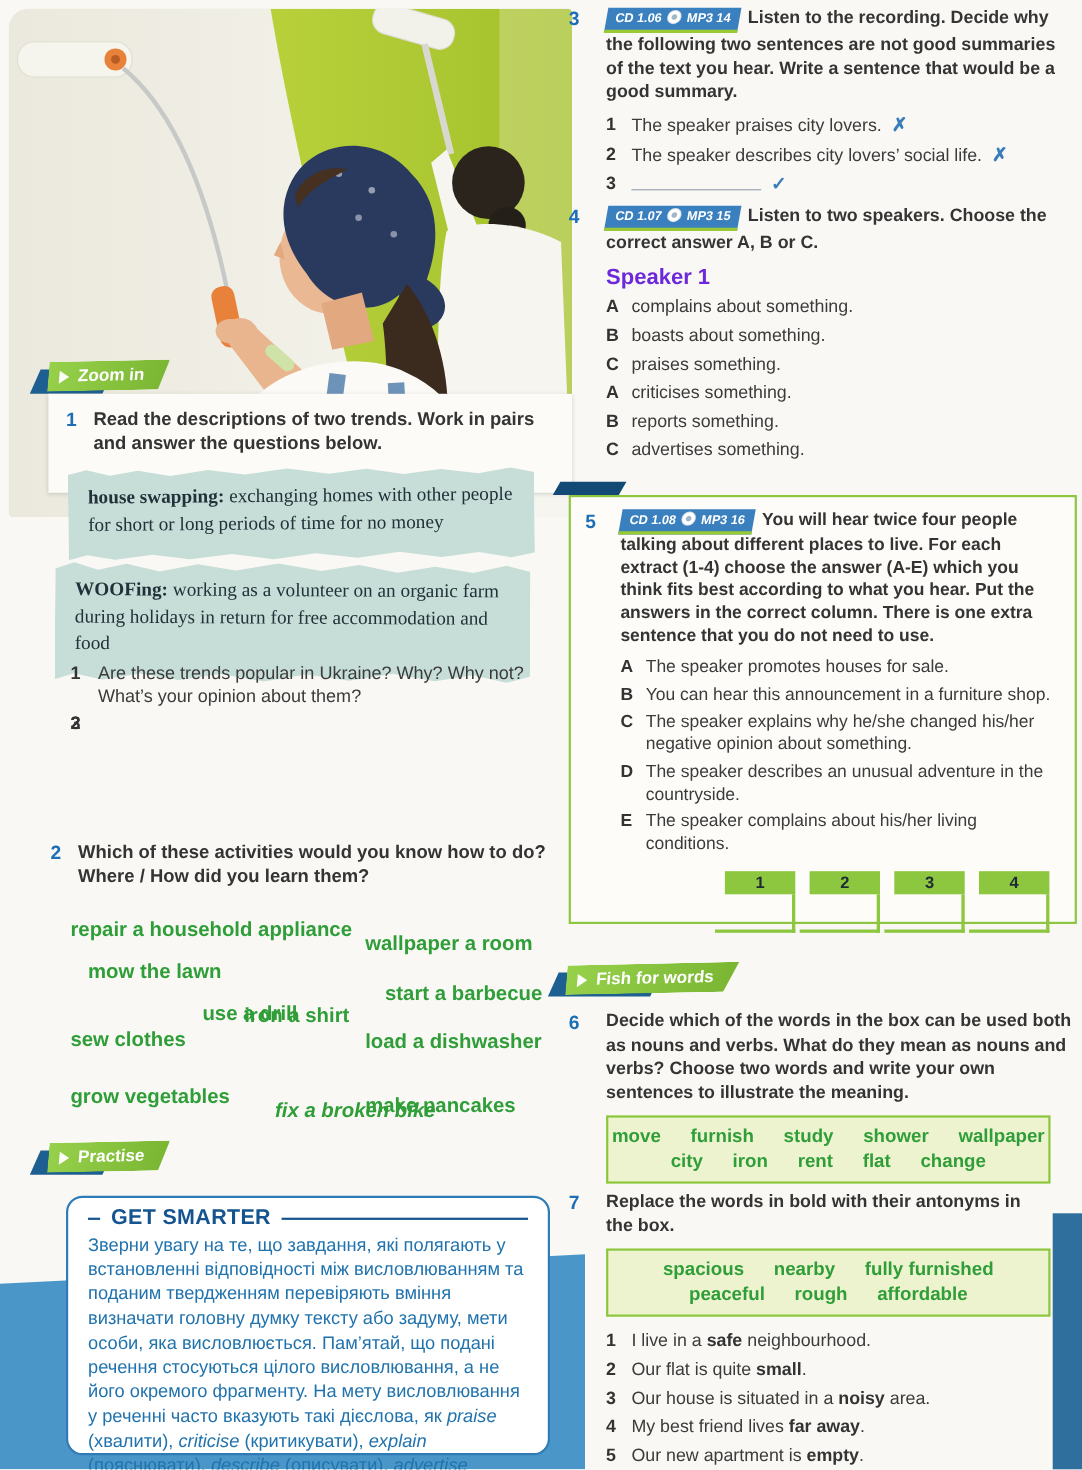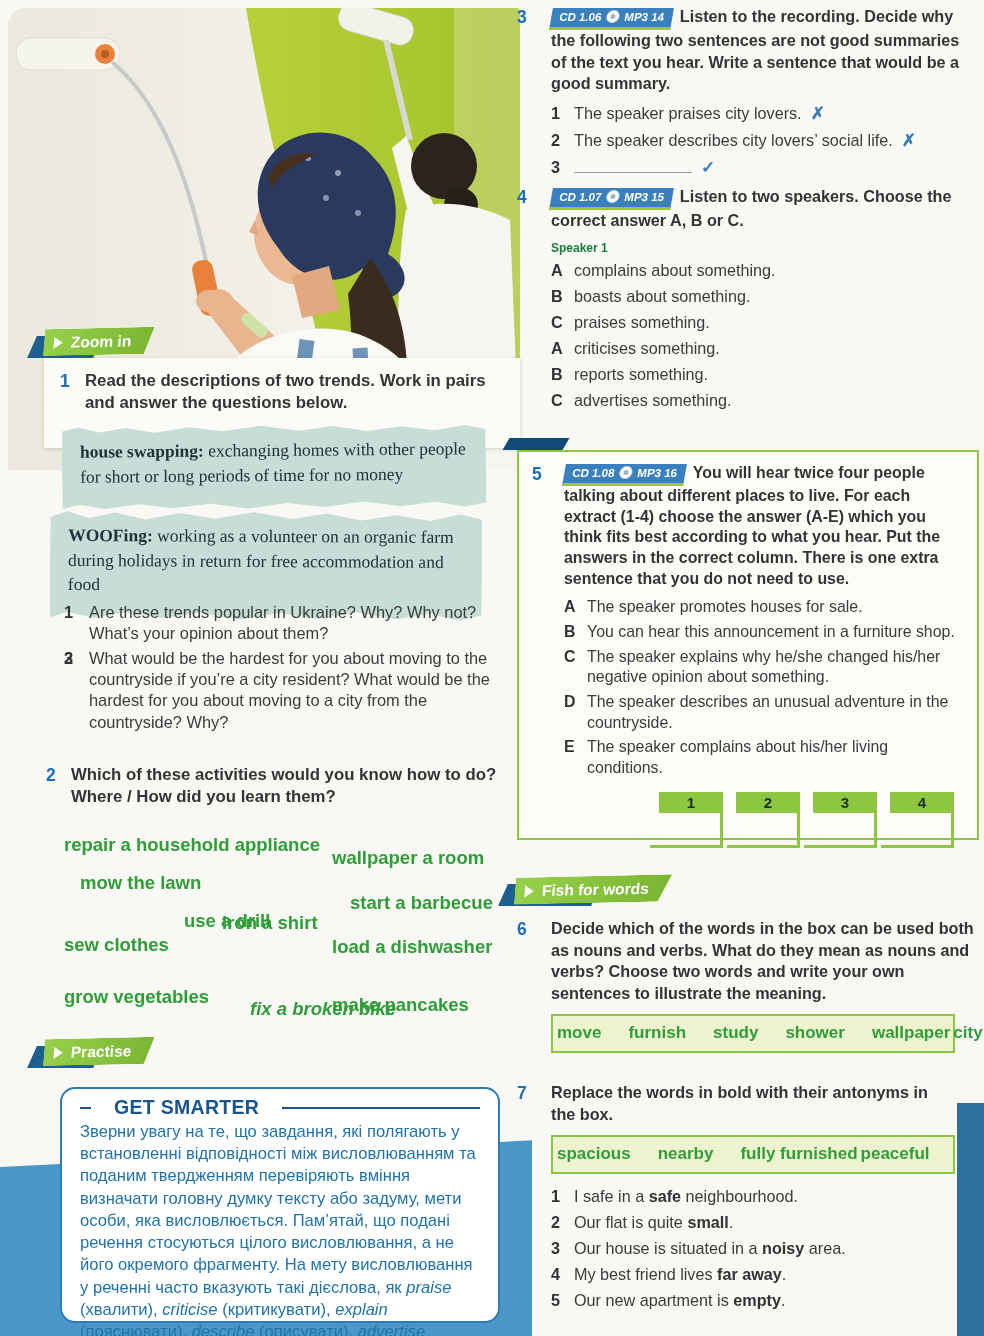--- a/index.html
+++ b/index.html
@@ -41,39 +41,39 @@
   
   .ex{position:absolute;left:517px;width:462px;}
   .ex .n{position:absolute;left:0;top:1px;color:#1c6fb5;font-weight:bold;font-size:17.5px;}
   .ex .body{margin-left:34px;}
   .instr{font-weight:bold;color:#343434;font-size:16.2px;line-height:1.33;margin:0;}
   .items{margin-top:8px;}
   .item{position:relative;padding-left:23px;margin-bottom:5px;font-size:16.2px;line-height:1.3;color:#3b3b3b;}
   .item>b{position:absolute;left:0;color:#333;}
   .mark{color:#3a7dbb;font-weight:bold;font-size:17px;margin-left:9px;}
   .blank{display:inline-block;width:118px;border-bottom:1.5px solid #93a0ad;height:14px;}
-  .grp{font-weight:bold;color:#15803d;font-size:12px;margin:9px 0 5px;}
+  .grp{font-weight:bold;color:#6d28d9;font-size:20px;margin:9px 0 5px;}
 
   .ex5box{position:absolute;left:517px;top:450px;width:462px;height:390px;box-sizing:border-box;
           border:2.5px solid #8dc63f;background:#fdfcf9;padding:11px 12px 8px 12px;}
   .ex5box .inner{position:relative;}
   .ex5box .n{position:absolute;left:1px;top:1px;color:#1c6fb5;font-weight:bold;font-size:17.5px;}
   .ex5box .body{margin-left:33px;}
   .ex5box .instr{font-size:15.9px;line-height:1.3;}
   .ex5box .item{font-size:15.9px;margin-bottom:4px;}
 
   .anstab{display:flex;gap:13px;margin:13px 0 0 95px;}
   .acol{width:64px;}
   .ahd{height:21px;line-height:21px;background:#8dc63f;text-align:center;
        font-weight:bold;color:#1d2c34;font-size:15px;}
   .abd{height:32px;width:70px;margin-left:-9px;
        border-right:3.5px solid #8dc63f;border-bottom:3.5px solid #8dc63f;}
 
   .wbox{background:#eef3cf;border:2.5px solid #8cc63f;padding:7px 4px 8px;margin-top:10px;
-        display:flex;flex-direction:row;gap:3px;align-items:center;}
+        display:flex;flex-direction:column;gap:3px;align-items:center;}
   .wrow{display:flex;gap:27px;}
   .w{color:#2f9e38;font-weight:bold;font-size:17px;white-space:nowrap;}
 
   
   .panel{position:absolute;left:44px;top:358px;width:444px;height:66px;background:#fcfbf8;
          box-shadow:0 1px 4px rgba(90,90,80,.25);padding:12px 16px;box-sizing:content-box;}
   .lex{position:relative;}
   .lex .n{position:absolute;left:0;top:1px;color:#1c6fb5;font-weight:bold;font-size:17.5px;}
   .lex .body{margin-left:25px;}
   .lex .instr{font-size:16.8px;}
@@ -87,21 +87,21 @@
 
   .qs{position:absolute;left:62px;top:602px;width:434px;font-size:16.4px;line-height:1.3;color:#3b3b3b;}
   .q{position:relative;padding-left:27px;margin-bottom:3px;}
   .q>b{position:absolute;left:2px;color:#333;}
 
   .ex2w{position:absolute;left:46px;top:764px;width:452px;}
   .act{position:absolute;color:#2f9e38;font-weight:bold;font-size:18.5px;white-space:nowrap;}
 
   .gs{position:absolute;left:60px;top:1087px;width:440px;height:236px;background:#fff;
       border:2.5px solid #2e7bb5;border-radius:15px;box-sizing:border-box;padding:7px 18px 8px;}
-  .gs .tr{display:flex;align-items:center;gap:23px;margin-bottom:2px;}
+  .gs .tr{display:flex;align-items:center;gap:10px;margin-bottom:2px;}
   .gs .tl{width:11px;border-top:2.5px solid #15548e;}
   .gs .tt{font-size:19.5px;font-weight:bold;color:#15548e;letter-spacing:.3px;}
   .gs .line{flex:1;border-top:2.5px solid #15548e;}
   .gs p{margin:2px 0 0;font-size:16.6px;line-height:1.34;color:#2173ad;}
   .it{font-style:italic;}
 
   .wedge{position:absolute;left:0;top:1130px;width:532px;height:206px;background:#4a96c8;
          clip-path:polygon(0 18%,100% 5%,100% 100%,0 100%);}
   .rband{position:absolute;left:957px;top:1103px;width:27px;height:233px;background:#2e6f9d;}
 </style>
@@ -180,21 +180,21 @@
   <b>house swapping:</b><span> exchanging homes with other people for short or long periods of time for no money</span>
 </div>
 
 <div class="torn" style="left:50px;top:510px;width:432px;height:112px;transform:rotate(0.3deg);">
   <b>WOOFing:</b><span> working as a volunteer on an organic farm during holidays in return for free accommodation and food</span>
 </div>
 
 <div class="qs">
   <div class="q"><b>1</b><span>Are these trends popular in Ukraine? Why? Why not? What’s your opinion about them?</span></div>
   <div class="q"><b>2</b></div>
-  <div class="q"><b>3</b><span>What would be the hardest for you about moving to the countryside if you’re a city resident? What would be the hardest for you about moving to a city from the countryside? Why?</span></div>
+  <div class="q"><b>3</b></div>
 </div>
 
 <div class="ex2w lex">
   <span class="n">2</span>
   <div class="body">
       <p class="instr">Which of these activities would you know how to do? Where / How did you learn them?</p>
     </div>
 </div>
 
 <span class="act" style="left:64px;top:834px;">repair a household appliance</span>
@@ -335,21 +335,21 @@
         <span class="w">nearby</span>
         <span class="w">fully furnished</span>
       </div>
       <div class="wrow">
         <span class="w">peaceful</span>
         <span class="w">rough</span>
         <span class="w">affordable</span>
       </div>
     </div>
     <div class="items" style="margin-top:12px;">
-      <div class="item"><b>1</b><span>I safe in a </span><b style="position:static;">safe</b><span> neighbourhood.</span></div>
+      <div class="item"><b>1</b><span>I live in a </span><b style="position:static;">safe</b><span> neighbourhood.</span></div>
       <div class="item"><b>2</b><span>Our flat is quite </span><b style="position:static;">small</b><span>.</span></div>
       <div class="item"><b>3</b><span>Our house is situated in a </span><b style="position:static;">noisy</b><span> area.</span></div>
       <div class="item"><b>4</b><span>My best friend lives </span><b style="position:static;">far away</b><span>.</span></div>
       <div class="item"><b>5</b><span>Our new apartment is </span><b style="position:static;">empty</b><span>.</span></div>
 
     </div>
   </div>
 </div>
 
 <div class="rband"></div>

